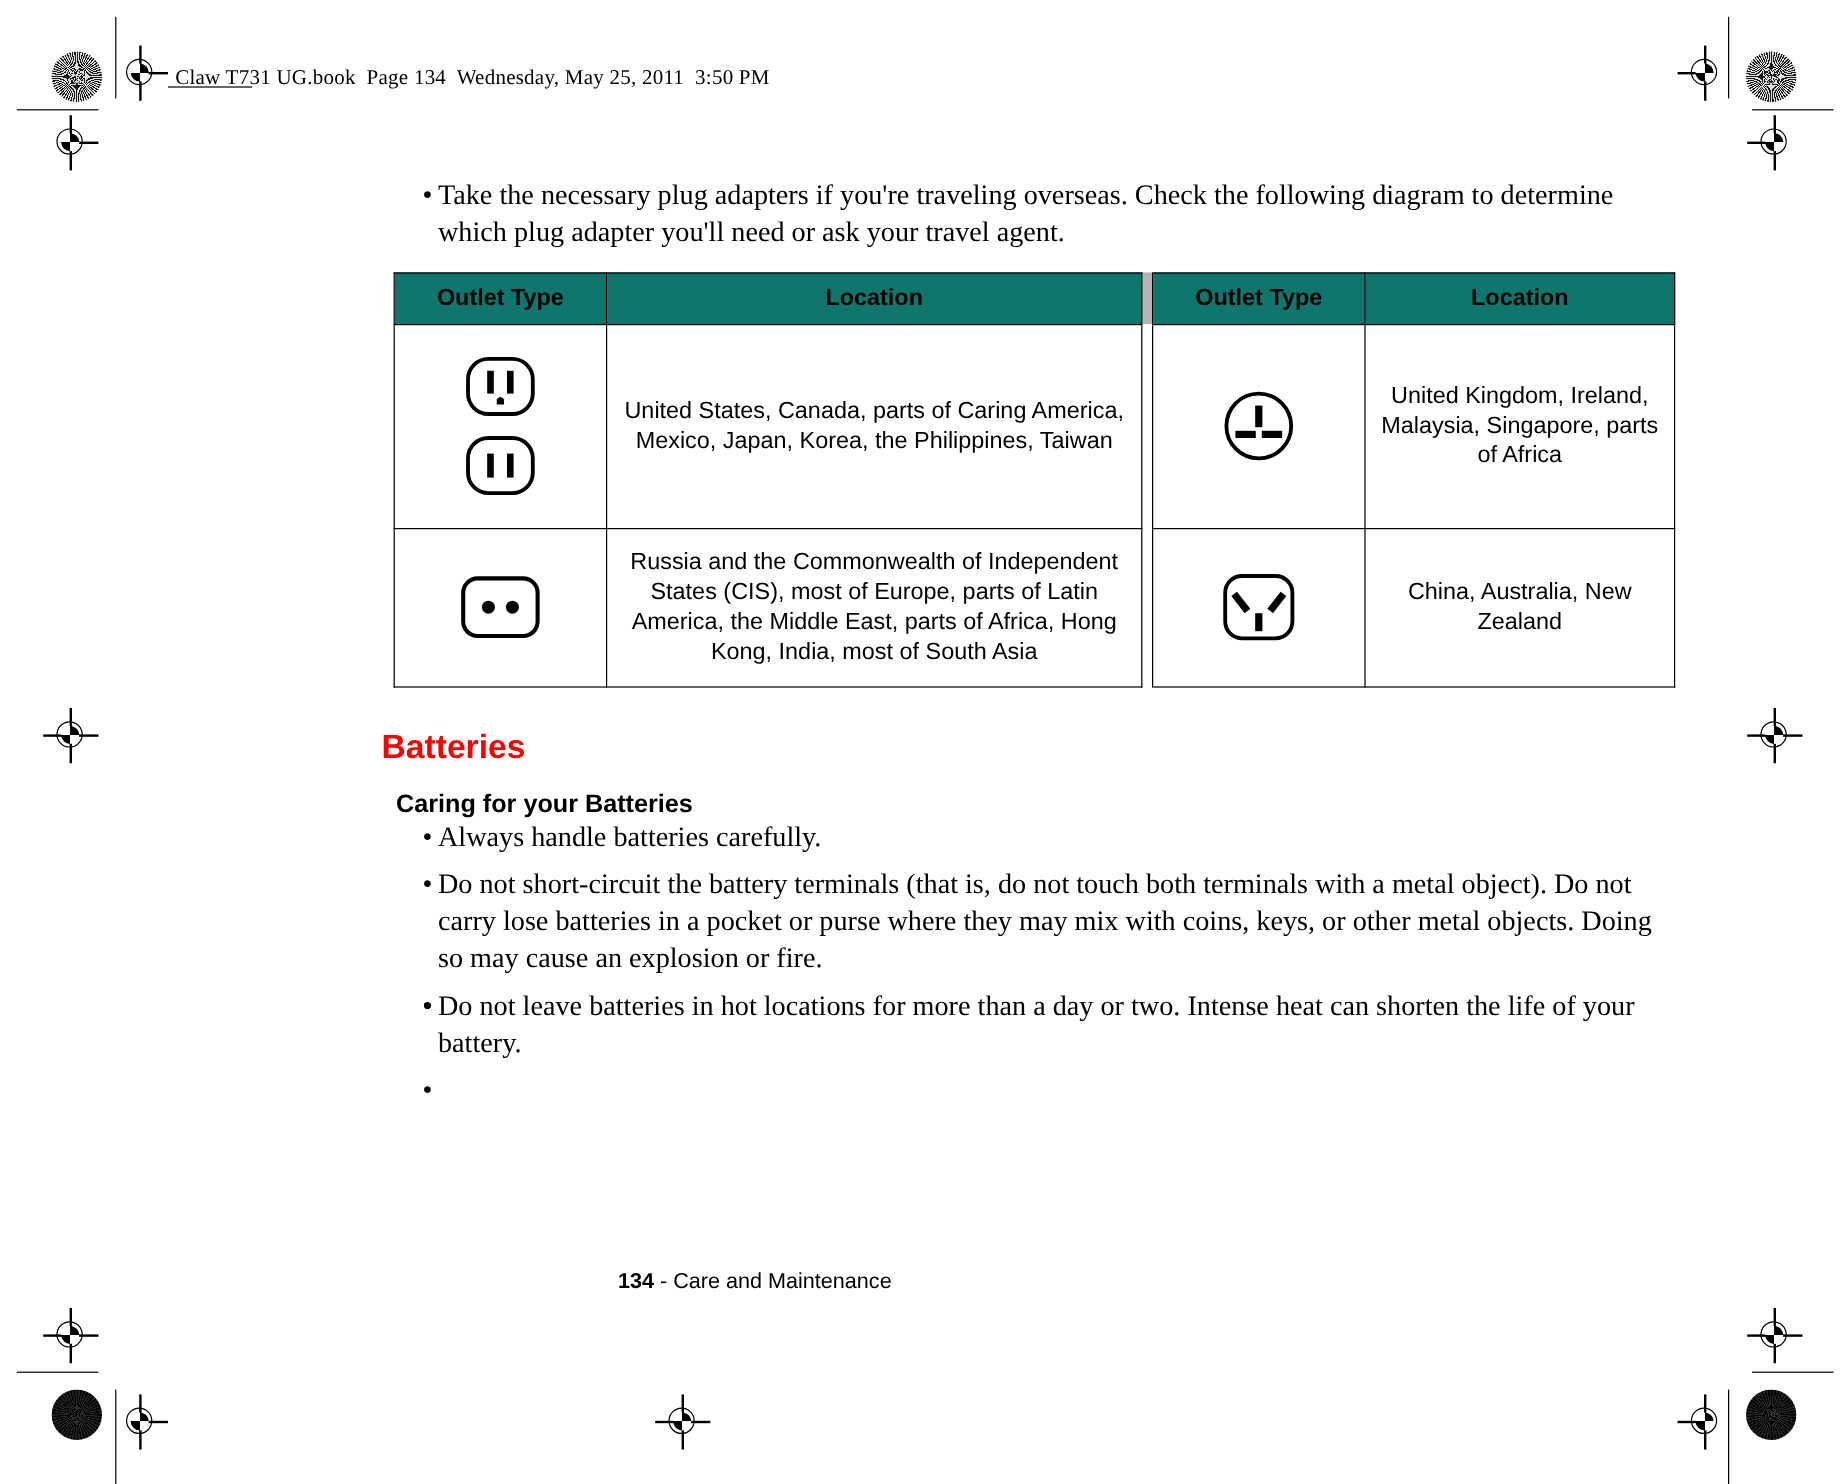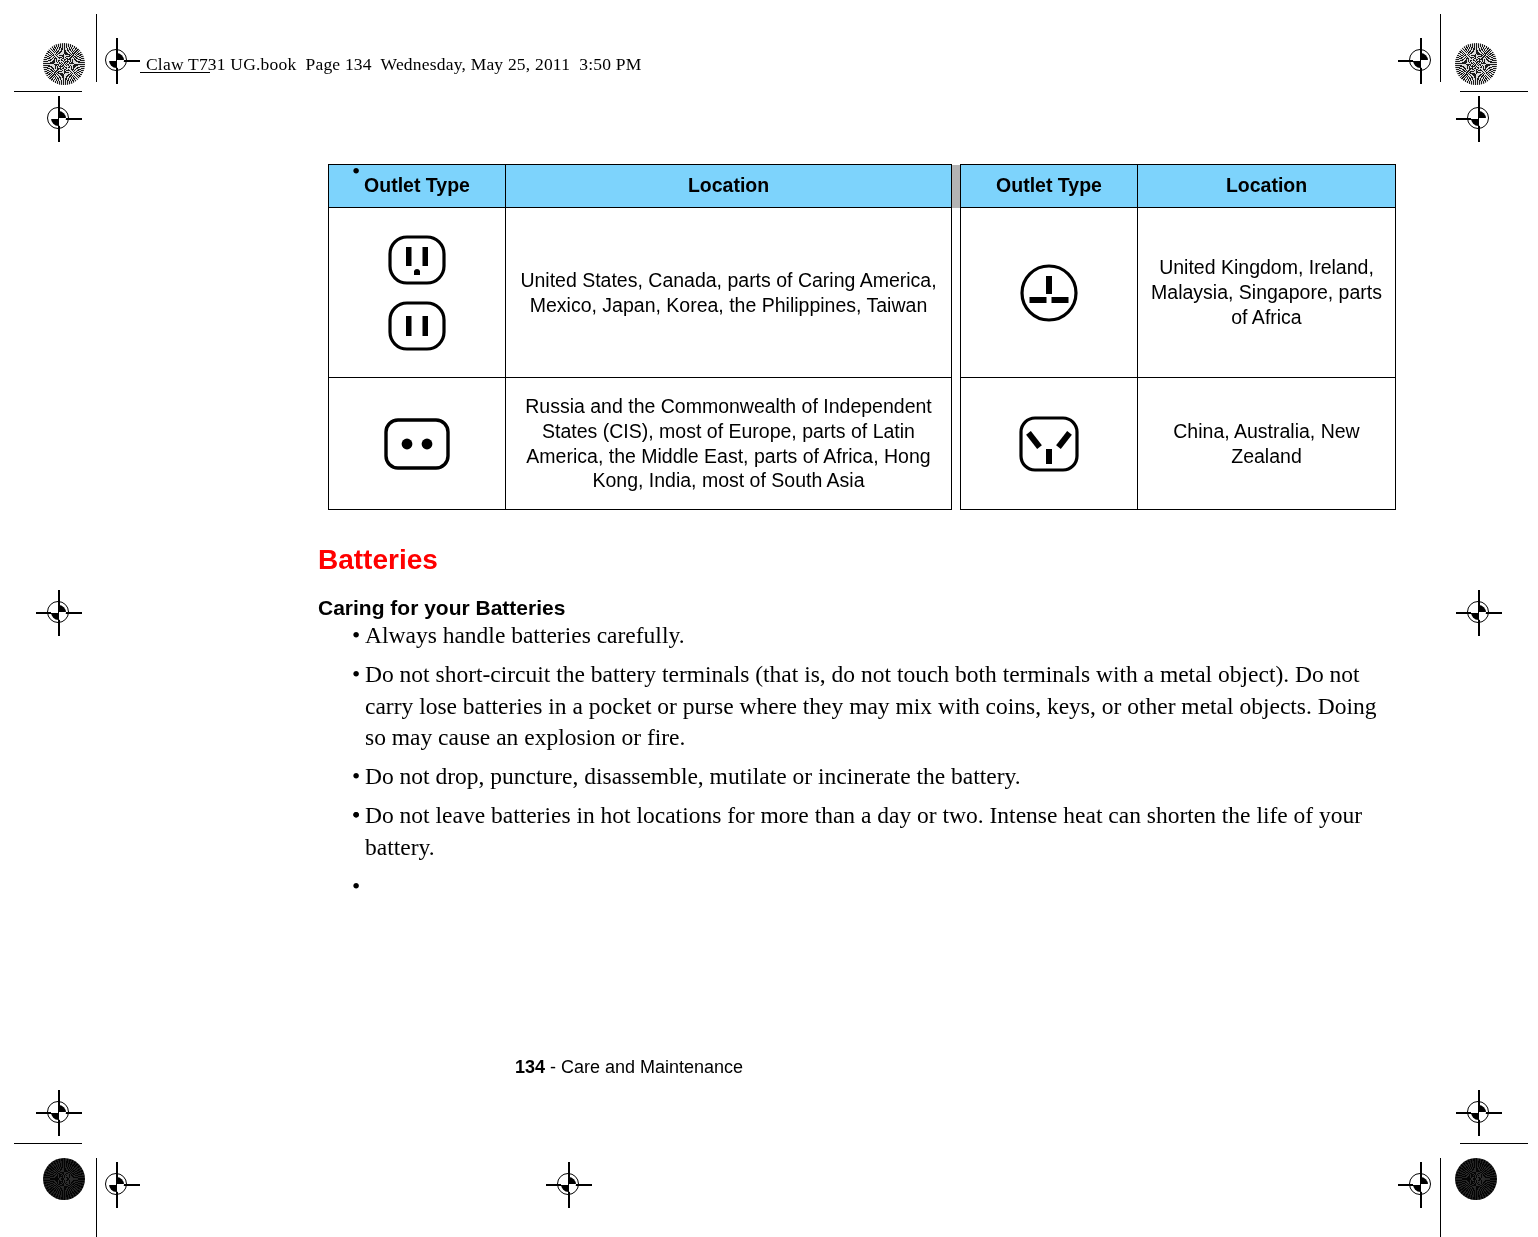--- a/index.html
+++ b/index.html
@@ -116,21 +116,21 @@
     margin-left: 10px;
     width: 1030px;
   }
   table.outlet-table {
     border-collapse: collapse;
     width: 1030px;
     font-family: "Liberation Sans", sans-serif;
     table-layout: fixed;
   }
   table.outlet-table th {
-    background: #7dd3fc;
+    background: #0f766e;
     border: 1.5px solid #000;
     font-size: 19.5px;
     font-weight: bold;
     text-align: center;
     padding: 9px 4px 10px 4px;
     font-family: "Liberation Sans", sans-serif;
   }
   table.outlet-table td {
     border: 1.5px solid #000;
     text-align: center;
@@ -160,21 +160,21 @@
   h2.section-red {
     font-family: "Liberation Sans", sans-serif;
     font-size: 28px;
     font-weight: bold;
     margin: 34px 0 0 0;
   }
   h3.subsection {
     font-family: "Liberation Sans", sans-serif;
     font-size: 21px;
     font-weight: bold;
-    margin: 20px 0 0 0;
+    margin: 20px 0 0 12px;
     color: #000;
   }
 
   .post-table-bullets { margin-top: 22px; }
   .post-table-bullets li { margin-bottom: 9px; }
 
   
   .page-footer {
     position: absolute;
     left: 0;
@@ -279,20 +279,21 @@
 </div>
 <div class="crop-line" style="left:1440px; top:1158px; width:1.4px; height:79px;"></div>
 
 <div class="book-header">Claw T731 UG.book  Page 134  Wednesday, May 25, 2011  3:50 PM</div>
 
 <div class="content">
 
   <ul class="bullets">
     <li>
       <span class="bullet-dot">•</span>
+      <span>Take the necessary plug adapters if you're traveling overseas. Check the following diagram to determine which plug adapter you'll need or ask your travel agent.</span>
     </li>
   </ul>
 
   <div class="outlet-table-wrap">
     <table class="outlet-table">
       <thead>
         <tr>
           <th class="col-icon-l">Outlet Type</th>
           <th class="col-loc-l">Location</th>
           <th class="spacer-col"></th>
@@ -368,21 +369,20 @@
     <li>
       <span class="bullet-dot">•</span>
       <span>Always handle batteries carefully.</span>
     </li>
     <li>
       <span class="bullet-dot">•</span>
       <span>Do not short-circuit the battery terminals (that is, do not touch both terminals with a metal object). Do not carry lose batteries in a pocket or purse where they may mix with coins, keys, or other metal objects. Doing so may cause an explosion or fire.</span>
     </li>
     <li>
       <span class="bullet-dot">•</span>
-      <span>Do not drop, puncture, disassemble, mutilate or incinerate the battery.</span>
     </li>
     <li>
       <span class="bullet-dot">•</span>
     </li>
     <li>
       <span class="bullet-dot">•</span>
       <span>Do not leave batteries in hot locations for more than a day or two. Intense heat can shorten the life of your battery.</span>
     </li>
     <li>
       <span class="bullet-dot">•</span>

